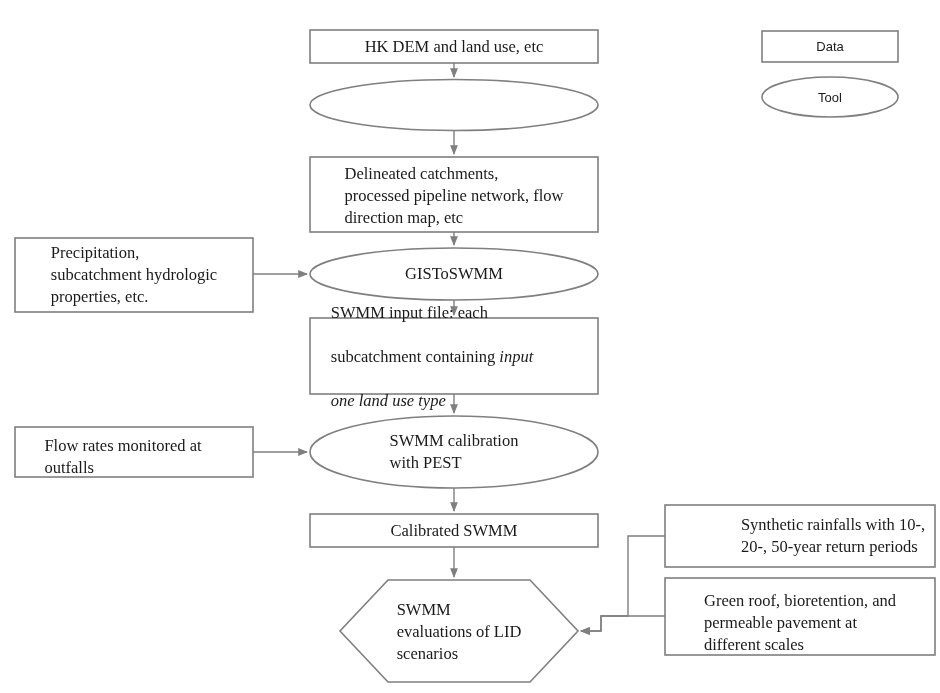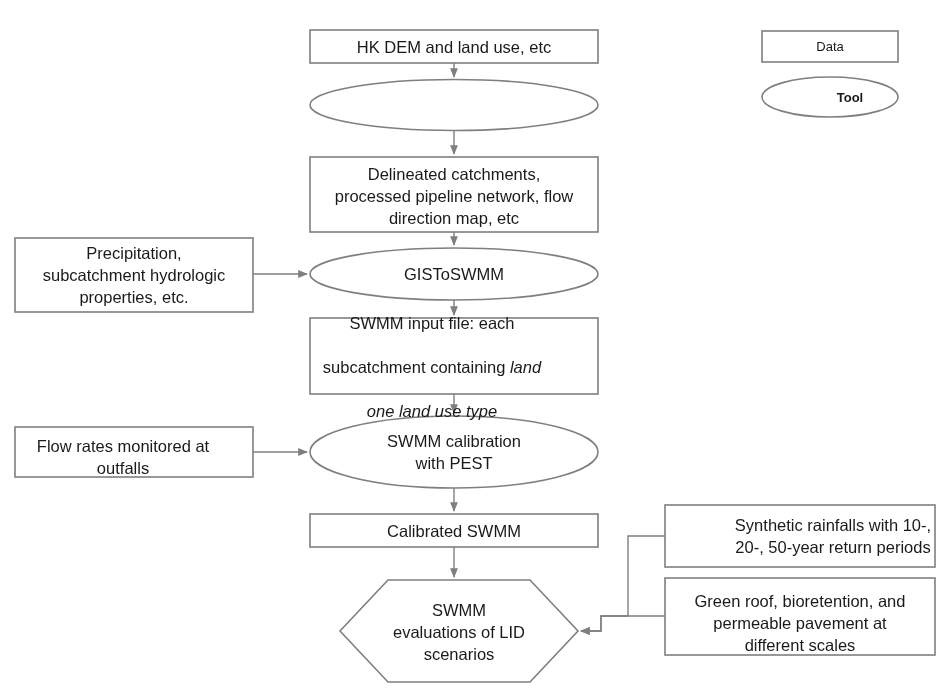--- a/index.html
+++ b/index.html
@@ -30,25 +30,24 @@
   .conn {
     fill: none;
     stroke: #7f7f7f;
     stroke-width: 1.4;
   }
   .nodelabel {
     position: absolute;
     display: flex;
     align-items: center;
     justify-content: center;
-    text-align: center;
     color: #1a1a1a;
     font-size: 16.5px;
     line-height: 22px;
-    font-family: Liberation Sans, sans-serif;
+    font-family: Liberation Serif, serif;
     pointer-events: none;
     white-space: pre-line;
   }
   .legendlabel {
     position: absolute;
     display: flex;
     align-items: center;
     justify-content: center;
     text-align: center;
     color: #1a1a1a;
@@ -117,24 +116,24 @@
   <div class="nodelabel" style="left:310px; top:157px; width:288px; height:78px;">Delineated catchments,
 processed pipeline network, flow
 direction map, etc</div>
 
   <div class="nodelabel" style="left:15px; top:238px; width:238px; height:74px;">Precipitation,
 subcatchment hydrologic
 properties, etc.</div>
 
   <div class="nodelabel" style="left:310px; top:248px; width:288px; height:52px;">GISToSWMM</div>
 
-  <div class="nodelabel" style="left:310px; top:318px; width:244px; height:76px;border-radius:31px;">
+  <div class="nodelabel" style="left:310px; top:308px; width:244px; height:76px;border-radius:31px;">
     <span style="display:block;">
       <span>SWMM input file: each</span><br>
-      <span>subcatchment containing </span><span class="ital">land</span><br>
+      <span>subcatchment containing </span><span class="ital">input</span><br>
       <span class="ital">one land use type</span>
     </span>
   </div>
 
   <div class="nodelabel" style="left:4px; top:427px; width:238px; height:60px;">Flow rates monitored at
 outfalls</div>
 
   <div class="nodelabel" style="left:310px; top:426px; width:288px; height:52px;">SWMM calibration
 with PEST</div>
 
@@ -146,15 +145,15 @@
 
   <div class="nodelabel" style="left:665px; top:505px; width:270px; height:62px;margin-left:33px;">Synthetic rainfalls with 10-,
 20-, 50-year return periods</div>
 
   <div class="nodelabel" style="left:665px; top:578px; width:270px; height:90px;">Green roof, bioretention, and
 permeable pavement at
 different scales</div>
 
   <div class="legendlabel" style="left:762px; top:31px; width:136px; height:31px;">Data</div>
 
-  <div class="legendlabel" style="left:782px; top:77px; width:136px; height:40px;font-weight:bold;">Tool</div>
+  <div class="legendlabel" style="left:762px; top:77px; width:136px; height:40px;">Tool</div>
 
 </div>
 
 </body></html>

